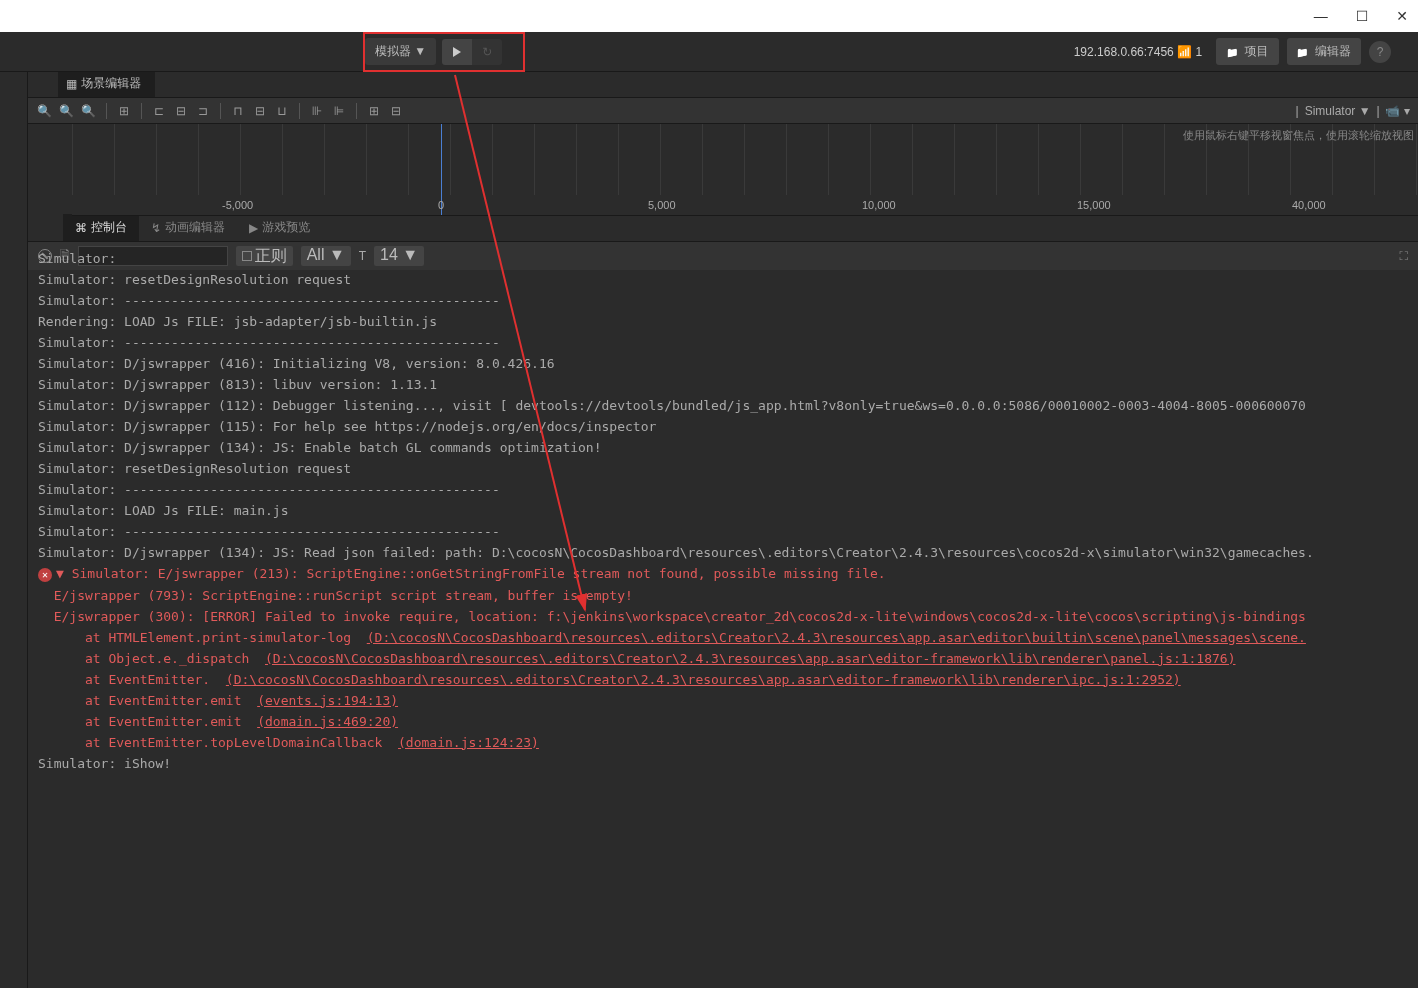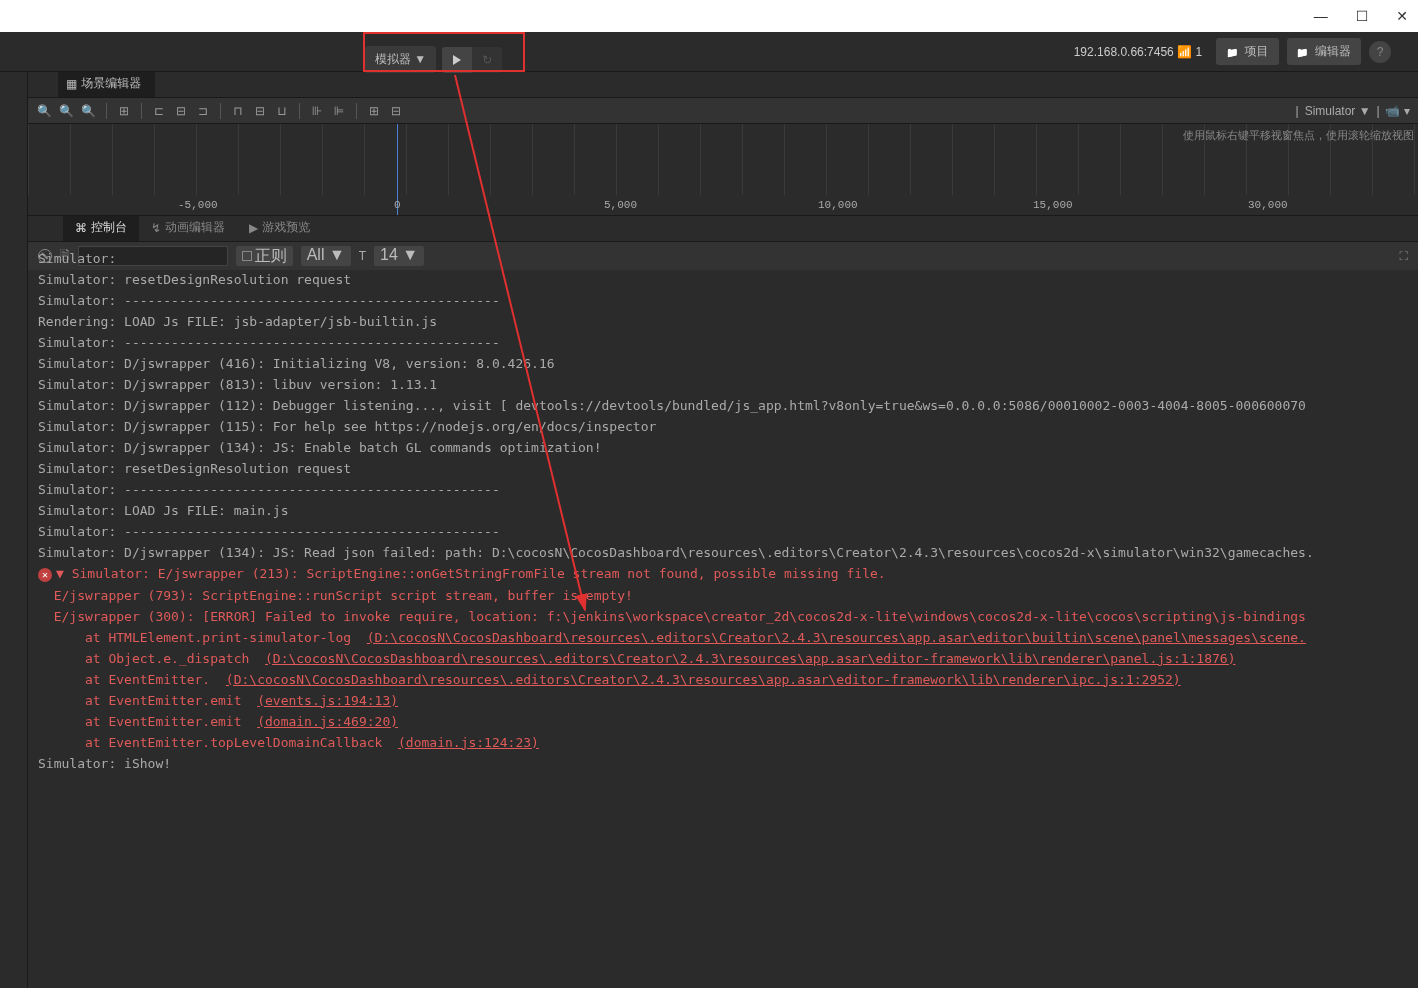--- a/index.html
+++ b/index.html
@@ -1,38 +1,38 @@
 <!DOCTYPE html>
 <html><head>
 <meta charset="utf-8">
 <style>
 * { margin: 0; padding: 0; box-sizing: border-box; }
 body { font-family: "Microsoft YaHei", Arial, sans-serif; background: #2b2b2b; color: #bbb; font-size: 12px; overflow: hidden; width: 1418px; height: 988px; position: relative; }
 .windowbar { height: 32px; background: #fff; display: flex; justify-content: flex-end; align-items: center; padding-right: 10px; gap: 28px; }
 .winbtn { font-size: 14px; color: #333; cursor: pointer; }
 .toolbar { height: 40px; background: #2b2b2b; display: flex; align-items: center; padding: 0 10px; position: relative; border-bottom:1px solid #191919;}
-.toolbar-center { position: absolute; left: 365px; top: 0; display: flex; align-items: center; height: 100%; gap: 6px; margin-top: 8px; }
+.toolbar-center { position: absolute; left: 365px; top: 0; display: flex; align-items: center; height: 100%; gap: 6px; }
 .toolbar-right { position: absolute; right: 27px; display: flex; align-items: center; gap: 8px; }
 .btn { background: #3a3a3a; border: none; color: #bbb; padding: 5px 10px; border-radius: 3px; font-size: 12px; cursor: pointer; display: inline-flex; align-items: center; gap: 4px; }
 .btn.dark { background: #444; }
 .play-btn { background: #444; width: 30px; height: 26px; display: flex; align-items: center; justify-content: center; border-radius: 3px 0 0 3px; cursor:pointer;}
 .reload-btn { background: #333; width: 30px; height: 26px; display: flex; align-items: center; justify-content: center; border-radius: 0 3px 3px 0; color:#555;cursor:pointer;}
 .ip-text { color: #ccc; font-size: 12px; margin-right: 6px; }
 .help-btn { width:22px;height:22px;border-radius:50%;background:#444;display:flex;align-items:center;justify-content:center;color:#888;cursor:pointer;}
 .red-box { position:absolute; left:363px; top:32px; width:162px; height:40px; border:2px solid #e03030; z-index:100; pointer-events:none;}
 .tabs1 { height: 26px; background: #2b2b2b; display: flex; align-items: flex-end; padding-left: 30px; border-bottom:1px solid #191919;}
 .tab { background: #1e1e1e; padding: 5px 14px 5px 8px; color: #bbb; font-size: 12px; border-radius: 3px 3px 0 0; display:flex;align-items:center;gap:4px;}
 .mini-toolbar { height: 26px; background: #333; display: flex; align-items: center; padding: 0 8px; gap: 4px; border-bottom:1px solid #191919;}
 .mini-tool { width: 18px; height: 18px; color: #999; cursor: pointer; font-size:12px; display:flex;align-items:center;justify-content:center;}
 .divider { width: 1px; height: 16px; background: #555; margin: 0 4px; }
 .mini-right { margin-left: auto; display: flex; align-items: center; gap: 6px; color:#aaa;}
-.ruler-area { height: 92px; background: #2b2b2b; position: relative; overflow:hidden; border-bottom:1px solid #191919;}
+.ruler-area { height: 92px; background: #2b2b2b; position: relative; overflow:hidden; border-bottom:1px solid #191919;margin-left:44px;}
 .ruler-hint { position:absolute; right:4px; top:4px; font-size:11px; color:#888;}
 .ruler-grid { position:absolute; top:0; left:0; right:0; bottom:20px; background-image: repeating-linear-gradient(to right, #3a3a3a 0, #3a3a3a 1px, transparent 1px, transparent 42px); }
-.ruler-label { position:absolute; bottom:4px; font-size:11px; color:#aaa;font-family:Liberation Mono, monospace;}
+.ruler-label { position:absolute; bottom:4px; font-size:11px; color:#aaa;}
 .playhead { position:absolute; left:369px; top:0; bottom:0; width:1px; background:#4a7fd4;}
 .tabs2 { height: 26px; background: #2b2b2b; display: flex; align-items: flex-end; padding-left: 35px; border-bottom:1px solid #191919;}
 .tab2 { padding: 5px 12px; color: #888; font-size: 12px; cursor: pointer; display:flex;align-items:center;gap:4px;}
 .tab2.active { background: #1e1e1e; color: #ddd; }
 .console-tools { height: 28px; background: #333; display: flex; align-items: center; padding: 0 10px; gap: 8px;}
 .filter-input { background: #252525; border:1px solid #444; height:20px; width:150px; color:#bbb; padding:0 4px;}
 .select { background: #444; border:none; height:20px; color:#bbb; padding:0 6px; font-size:16px; cursor:pointer; border-radius:2px;}
 .console-body { position:absolute; left:30px; right:0; top:244px; bottom:0; overflow-y:auto; font-family: Consolas, monospace; font-size: 13px; padding: 4px 8px;}
 .log { padding: 3px 0; color: #aaa; white-space: pre; }
 .log.err { color: #e05a5a; }
@@ -121,21 +121,21 @@
 
 <div class="ruler-area">
   <div class="ruler-grid"></div>
   <div class="playhead"></div>
   <div class="ruler-hint">使用鼠标右键平移视窗焦点，使用滚轮缩放视图</div>
   <span class="ruler-label" style="left:150px">-5,000</span>
   <span class="ruler-label" style="left:366px">0</span>
   <span class="ruler-label" style="left:576px">5,000</span>
   <span class="ruler-label" style="left:790px">10,000</span>
   <span class="ruler-label" style="left:1005px">15,000</span>
-  <span class="ruler-label" style="left:1220px">30,000</span>
+  <span class="ruler-label" style="left:1220px">40,000</span>
 </div>
 
 <div class="tabs2">
   <div class="tab2 active">
         <span>⌘</span>
         <span>控制台</span>
       </div>
   <div class="tab2">
         <span>↯</span>
         <span>动画编辑器</span>

